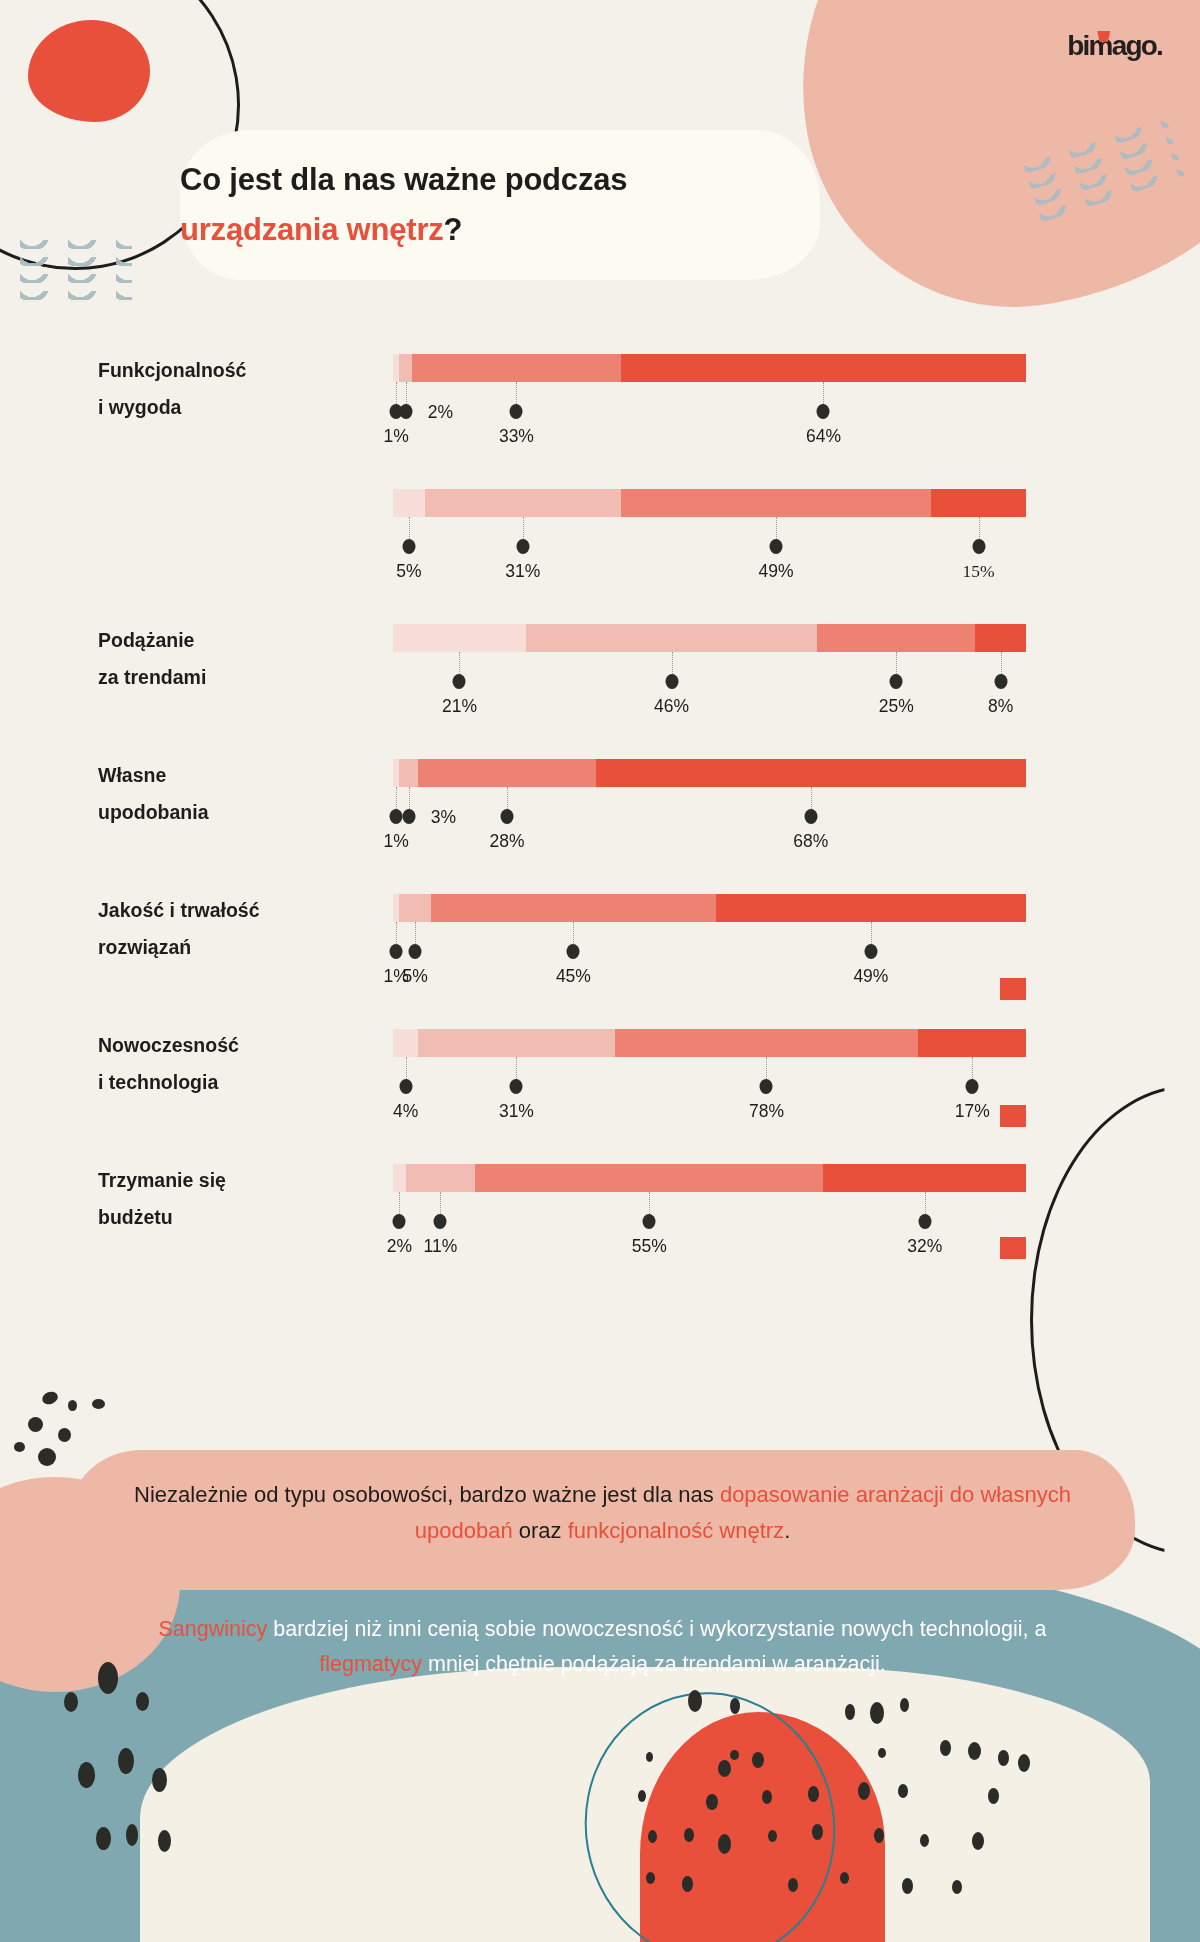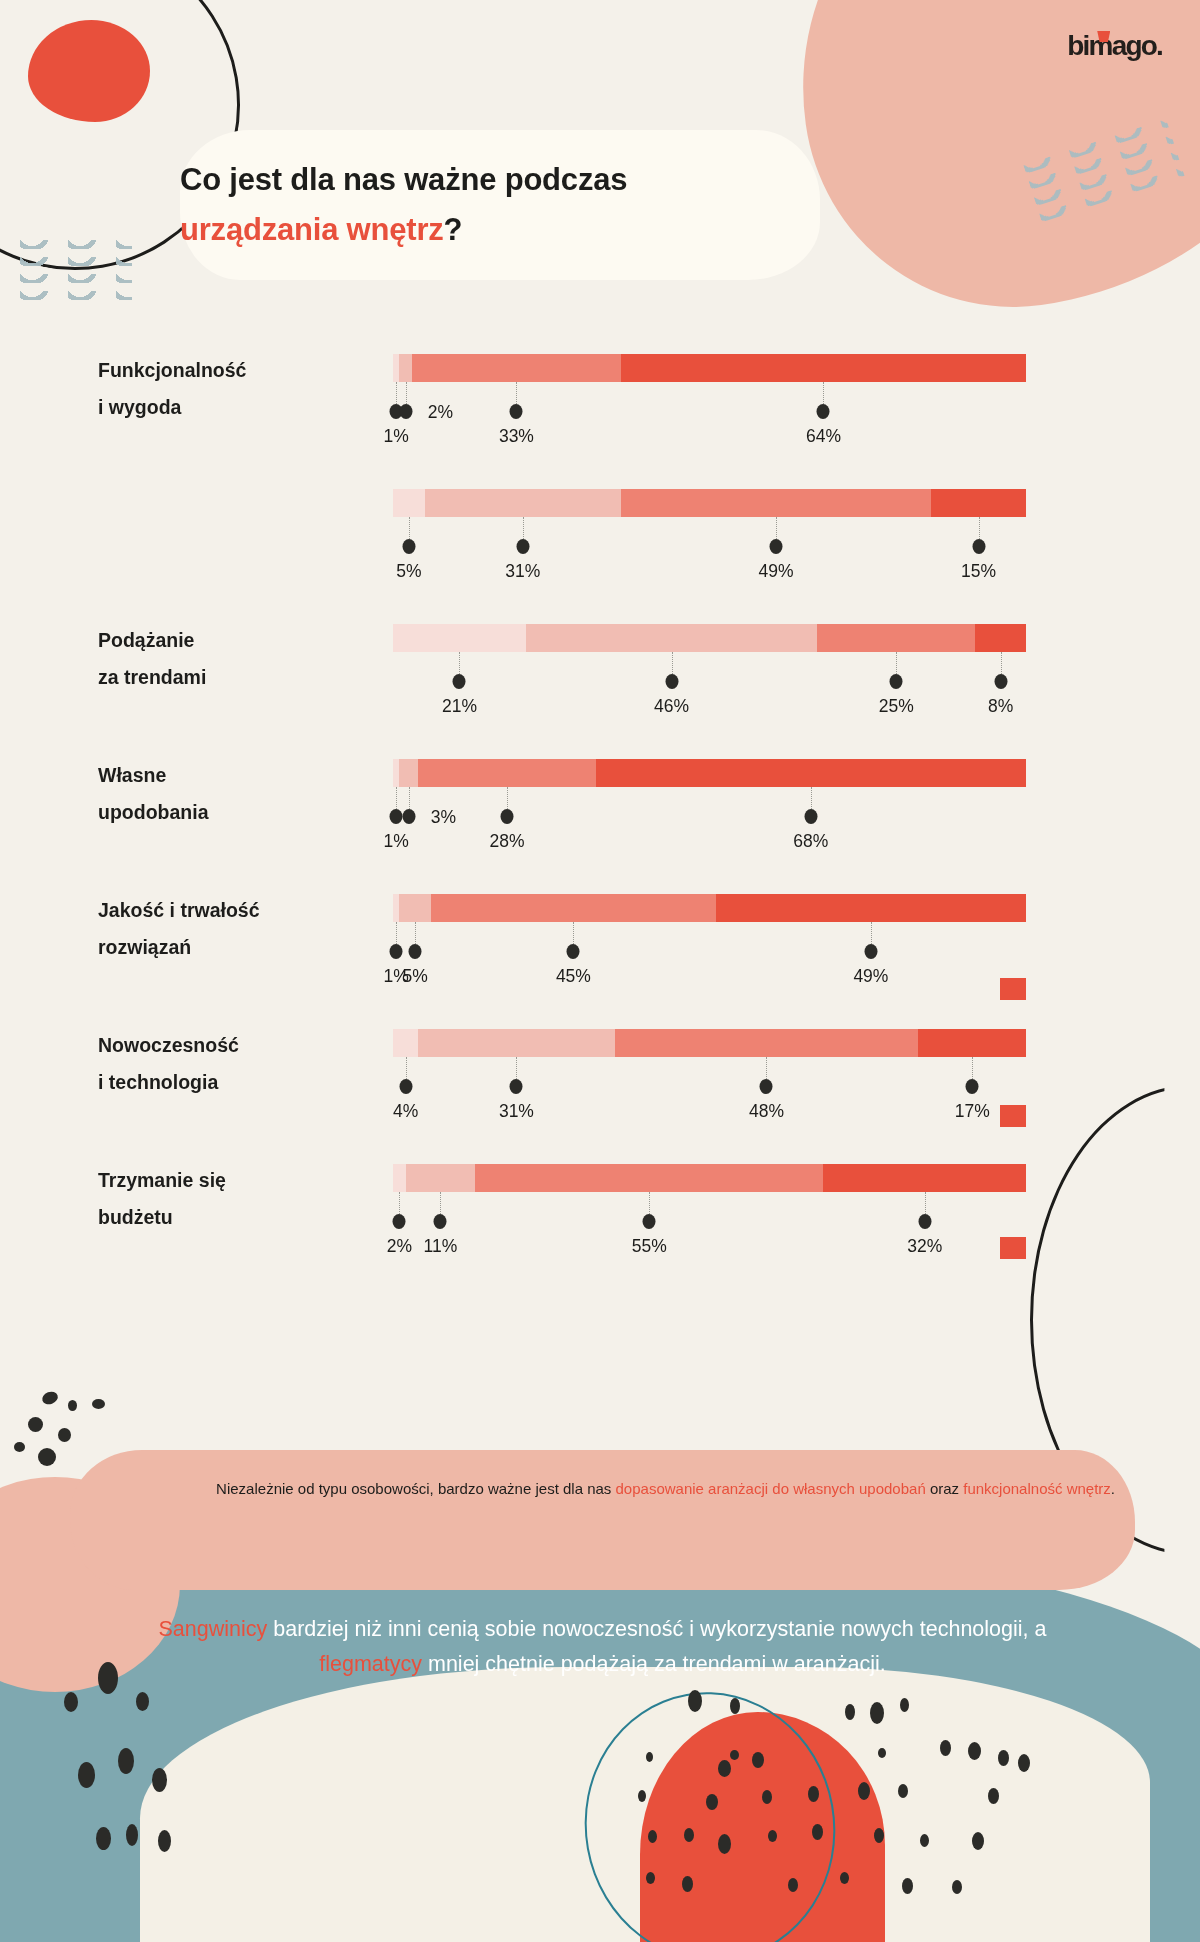--- a/index.html
+++ b/index.html
@@ -178,22 +178,22 @@
     position: absolute;
     left: 70px; top: 1450px;
     width: 1065px; height: 140px;
     background: #eeb8a7;
     border-radius: 72px 60px 76px 64px / 64px 72px 60px 70px;
   }
   .callout-peach-text {
     position: absolute;
     left: 90px; top: 1477px;
     width: 1025px;
-    text-align: right;
-    font-size: 15px;
+    text-align: center;
+    font-size: 22px;
     line-height: 1.62;
     color: #1d1d1b;
   }
   .accent-red { color: #e8503c; }
 
   .callout-teal-text {
     position: absolute;
     left: 110px; top: 1612px;
     width: 985px;
     text-align: center;
@@ -356,21 +356,21 @@
         <div class="marker" style="left: 408.825px; top: 74px;"></div>
         <div class="pct" style="left: 408.825px; top: 96px;">5%</div>
         <div class="leader" style="left: 522.765px; top: 52px; height: 22px;"></div>
         <div class="marker" style="left: 522.765px; top: 74px;"></div>
         <div class="pct" style="left: 522.765px; top: 96px;">31%</div>
         <div class="leader" style="left: 775.965px; top: 52px; height: 22px;"></div>
         <div class="marker" style="left: 775.965px; top: 74px;"></div>
         <div class="pct" style="left: 775.965px; top: 96px;">49%</div>
         <div class="leader" style="left: 978.525px; top: 52px; height: 22px;"></div>
         <div class="marker" style="left: 978.525px; top: 74px;"></div>
-        <div class="pct" style="left: 978.525px; top: 96px;">15%</div>
+        <div class="pct" style="left: 978.525px; top: 96px; font-family: Liberation Serif, serif;">15%</div>
       </div>
       <div class="row">
         <div class="row-label"><span>Podążanie</span><br><span>za trendami</span></div>
         <div class="bar-wrap">
           <div class="seg c0" title="nieważne 21%" style="left: 0px; width: 132.93px;"></div>
           <div class="seg c1" title="mało ważne 46%" style="left: 132.93px; width: 291.18px;"></div>
           <div class="seg c2" title="ważne 25%" style="left: 424.11px; width: 158.25px;"></div>
           <div class="seg c3" title="bardzo ważne 8%" style="left: 582.36px; width: 50.64px;"></div>
         </div>
         <div class="leader" style="left: 459.465px; top: 52px; height: 22px;"></div>
@@ -437,21 +437,21 @@
           <div class="seg c3" title="bardzo ważne 17%" style="left: 525.39px; width: 107.61px;"></div>
         </div>
         <div class="leader" style="left: 405.66px; top: 52px; height: 22px;"></div>
         <div class="marker" style="left: 405.66px; top: 74px;"></div>
         <div class="pct" style="left: 405.66px; top: 96px;">4%</div>
         <div class="leader" style="left: 516.435px; top: 52px; height: 22px;"></div>
         <div class="marker" style="left: 516.435px; top: 74px;"></div>
         <div class="pct" style="left: 516.435px; top: 96px;">31%</div>
         <div class="leader" style="left: 766.47px; top: 52px; height: 22px;"></div>
         <div class="marker" style="left: 766.47px; top: 74px;"></div>
-        <div class="pct" style="left: 766.47px; top: 96px;">48%</div>
+        <div class="pct" style="left: 766.47px; top: 96px;">78%</div>
         <div class="leader" style="left: 972.195px; top: 52px; height: 22px;"></div>
         <div class="marker" style="left: 972.195px; top: 74px;"></div>
         <div class="pct" style="left: 972.195px; top: 96px;">17%</div>
       </div>
       <div class="row">
         <div class="row-label"><span>Trzymanie się</span><br><span>budżetu</span></div>
         <div class="bar-wrap">
           <div class="seg c0" title="nieważne 2%" style="left: 0px; width: 12.66px;"></div>
           <div class="seg c1" title="mało ważne 11%" style="left: 12.66px; width: 69.63px;"></div>
           <div class="seg c2" title="ważne 55%" style="left: 82.29px; width: 348.15px;"></div>

